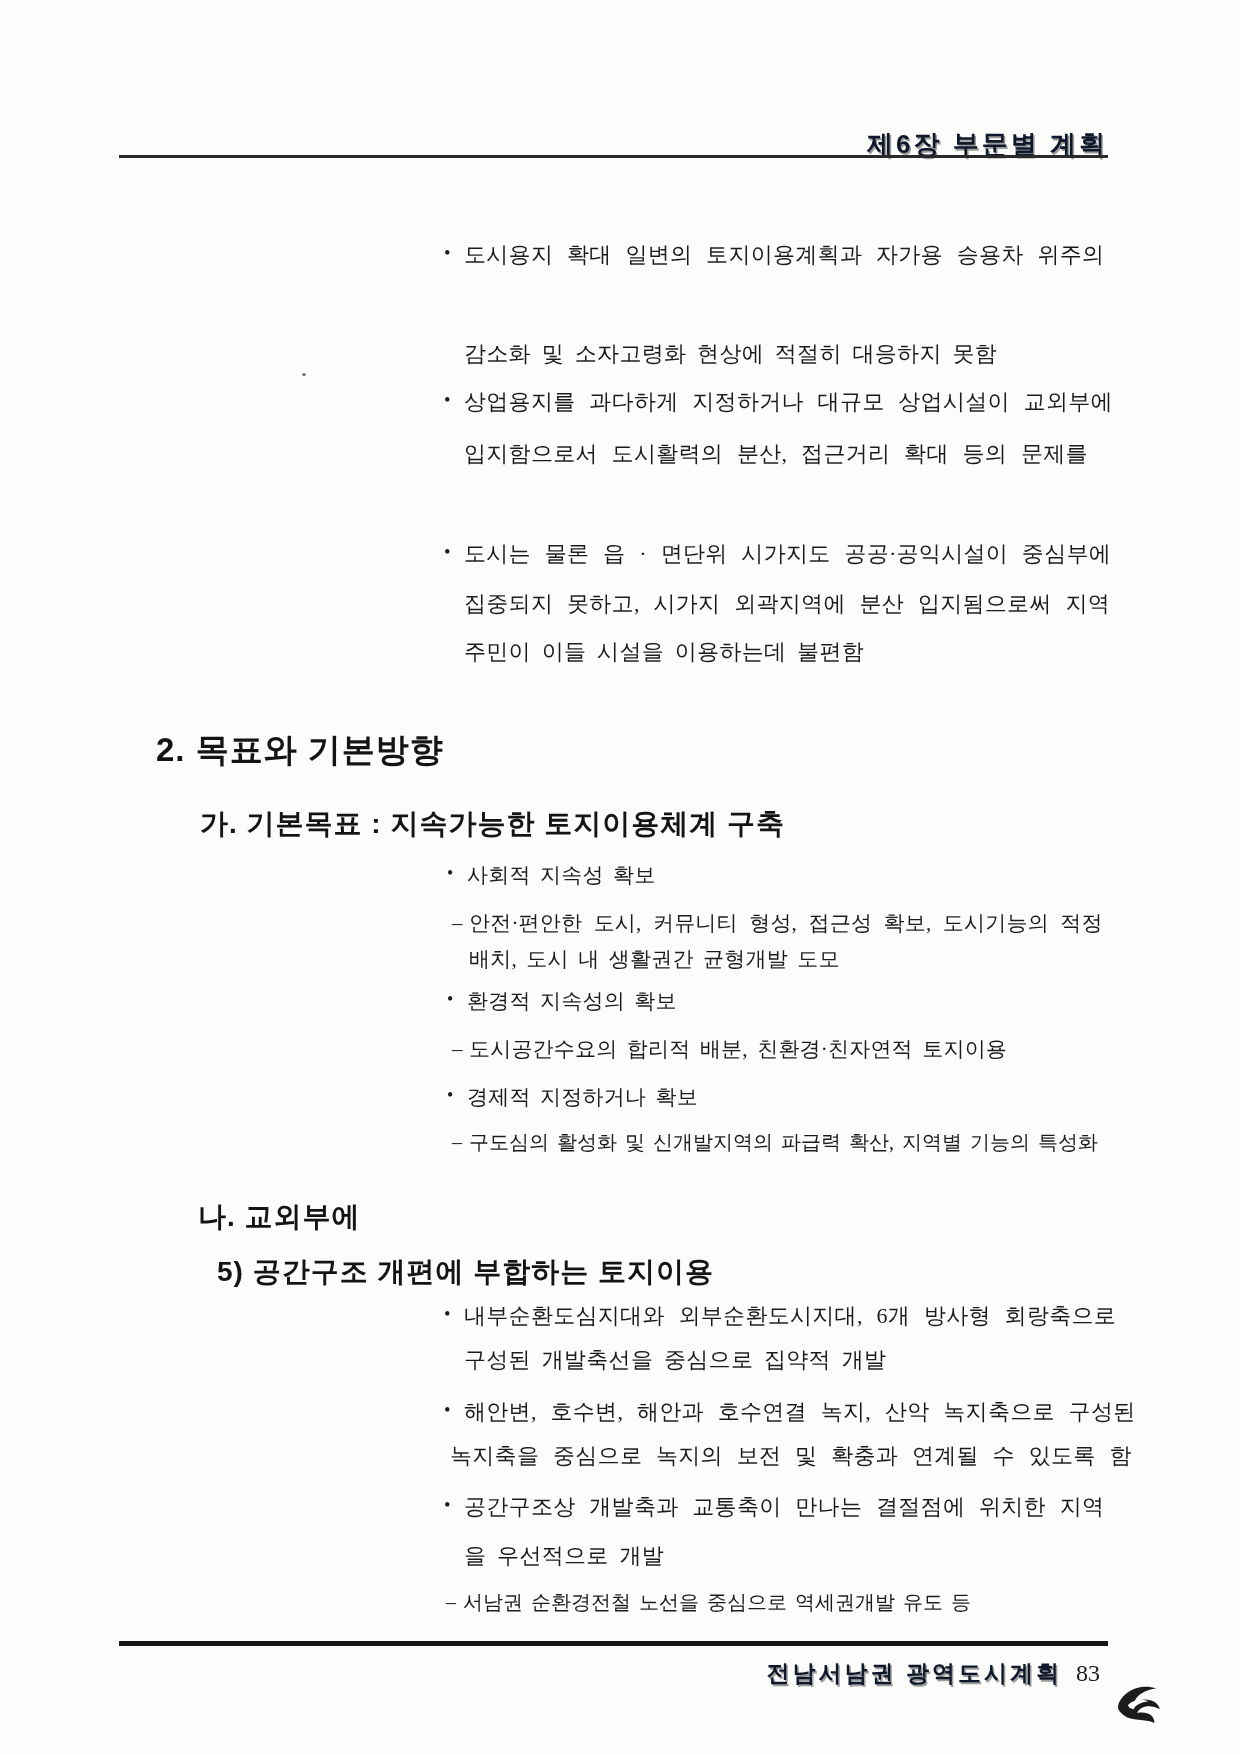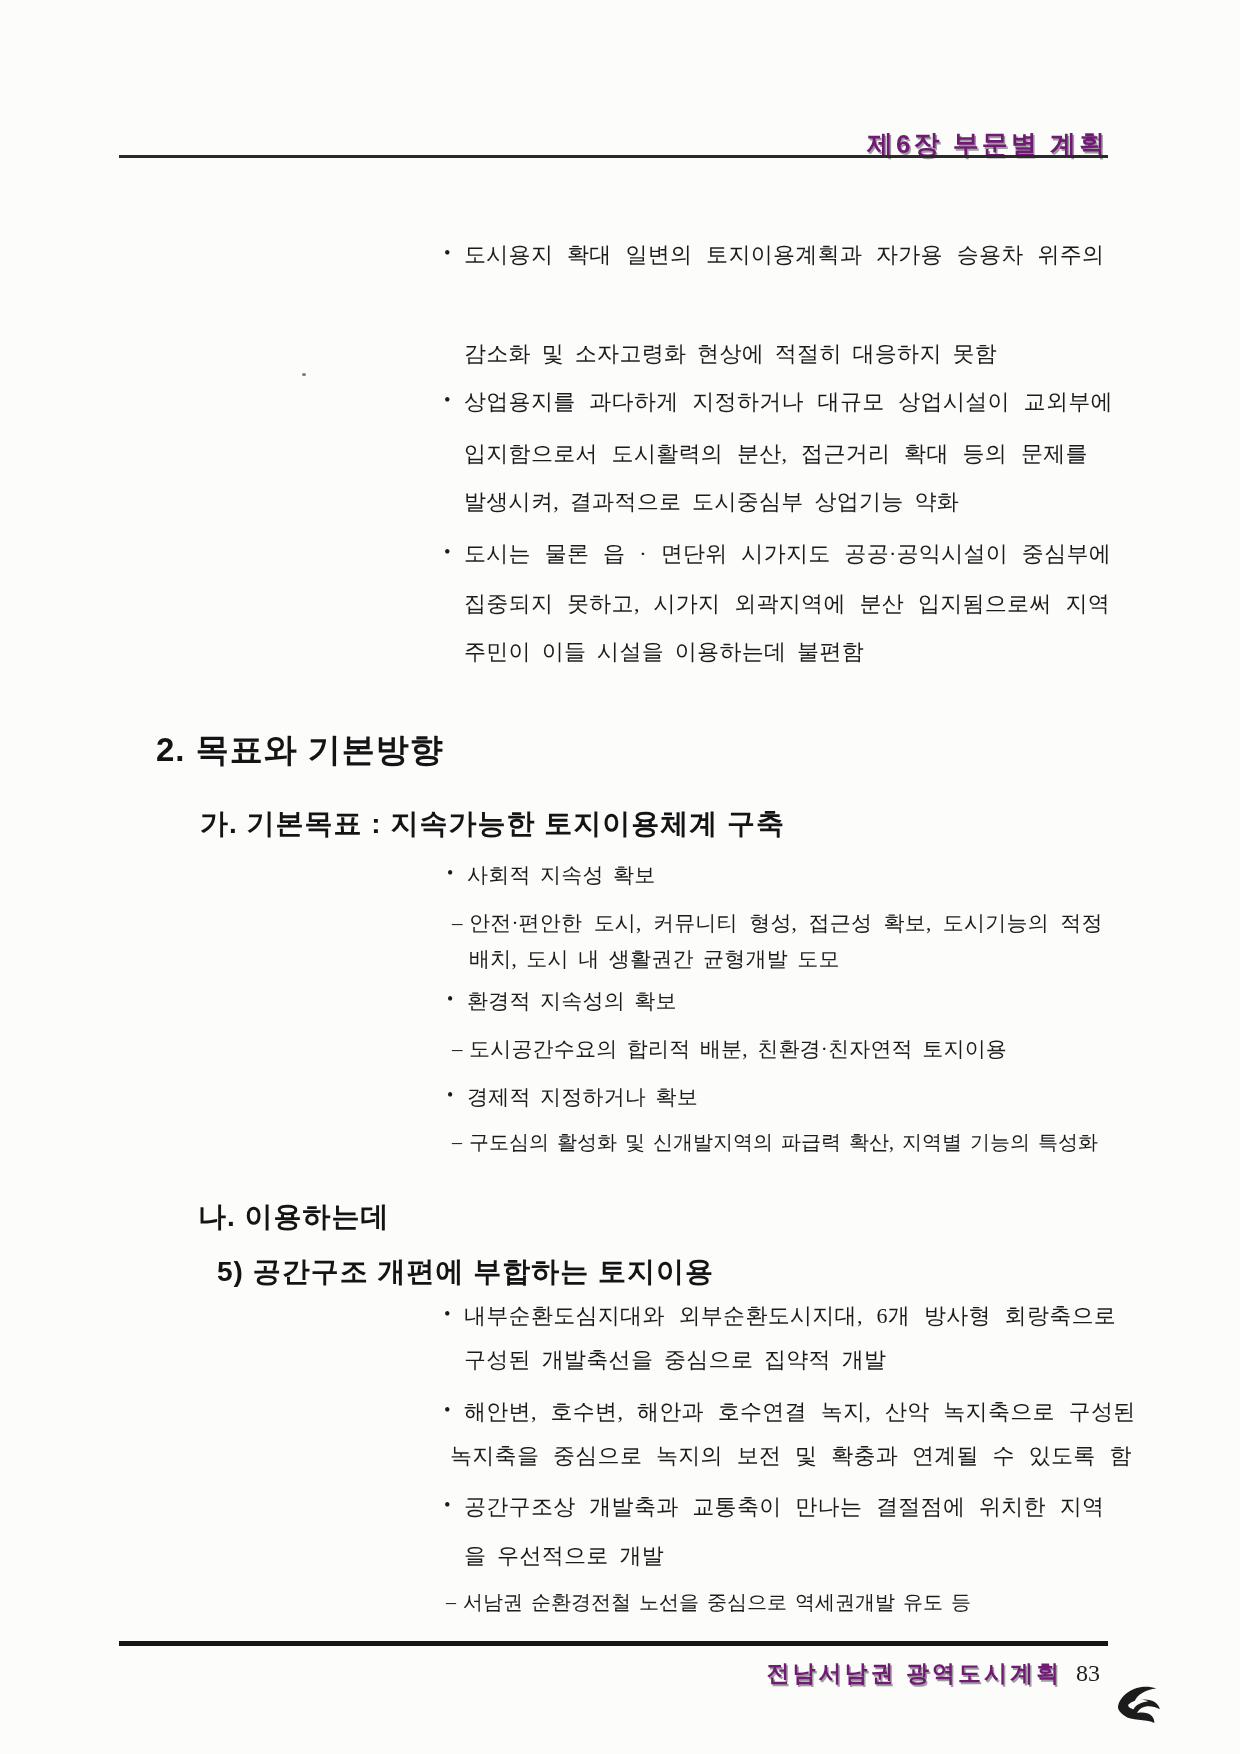--- a/index.html
+++ b/index.html
@@ -6,21 +6,21 @@
   body{
     width:1240px;height:1754px;position:relative;overflow:hidden;
     background:#fcfcfb;
     font-family:"Liberation Serif","DejaVu Serif",serif;
     color:#1b1b1b;
   }
   .page{position:absolute;inset:0;}
   
   .deco{
     font-family:"Liberation Sans","DejaVu Sans",sans-serif;
-    font-weight:bold;color:#701a75;
+    font-weight:bold;color:#0f172a;
     text-shadow:1.5px 1.5px 0 #9d9d9d;
     letter-spacing:3px;white-space:nowrap;text-align:right;
   }
   .chapter{position:absolute;top:127px;right:132px;font-size:26px;}
   .rule-top{position:absolute;left:119px;top:155px;width:989px;height:3px;background:#2a2a2a;}
   .rule-bottom{position:absolute;left:119px;top:1641px;width:989px;height:5px;background:#151515;}
 
   
   .ln{position:absolute;white-space:nowrap;line-height:1.15;}
   .body{font-size:22px;letter-spacing:.3px;word-spacing:5px;}
@@ -59,21 +59,20 @@
     <span class="mk bu">•</span>
     <span>도시용지 확대 일변의 토지이용계획과 자가용 승용차 위주의</span>
   </div>
   <div class="ln body" style="top:341px;left:464px;">감소화 및 소자고령화 현상에 적절히 대응하지 못함</div>
 
   <div class="ln body wide" style="top:389px;left:464px;">
     <span class="mk bu">•</span>
     <span>상업용지를 과다하게 지정하거나 대규모 상업시설이 교외부에</span>
   </div>
   <div class="ln body wide" style="top:441px;left:464px;">입지함으로서 도시활력의 분산, 접근거리 확대 등의 문제를</div>
-  <div class="ln body" style="top:489px;left:464px;">발생시켜, 결과적으로 도시중심부 상업기능 약화</div>
 
   <div class="ln body wide" style="top:541px;left:464px;">
     <span class="mk bu">•</span>
     <span>도시는 물론 읍 · 면단위 시가지도 공공·공익시설이 중심부에</span>
   </div>
   <div class="ln body" style="top:639px;left:464px;">주민이 이들 시설을 이용하는데 불편함</div>
   <div class="ln body wide" style="top:591px;left:464px;">집중되지 못하고, 시가지 외곽지역에 분산 입지됨으로써 지역</div>
 
   <div class="hd h2" style="top:728px;left:156px;">2. 목표와 기본방향</div>
 
@@ -98,21 +97,21 @@
   </div>
   <div class="ln goal" style="top:1085px;left:467px;">
     <span class="mk bu">•</span>
     <span>경제적 지정하거나 확보</span>
   </div>
   <div class="ln gdash" style="top:1131px;left:469px;">
     <span class="mk da">–</span>
     <span>구도심의 활성화 및 신개발지역의 파급력 확산, 지역별 기능의 특성화</span>
   </div>
 
-  <div class="hd h3" style="top:1198px;left:198px;">나. 이용하는데</div>
+  <div class="hd h3" style="top:1198px;left:198px;">나. 교외부에</div>
   <div class="hd h3" style="top:1253px;left:217px;">5) 공간구조 개편에 부합하는 토지이용</div>
 
   <div class="ln body wide" style="top:1303px;left:464px;">
     <span class="mk bu">•</span>
     <span>내부순환도심지대와 외부순환도시지대, 6개 방사형 회랑축으로</span>
   </div>
   <div class="ln body" style="top:1347px;left:464px;">구성된 개발축선을 중심으로 집약적 개발</div>
   <div class="ln body wide" style="top:1399px;left:464px;">
     <span class="mk bu">•</span>
     <span>해안변, 호수변, 해안과 호수연결 녹지, 산악 녹지축으로 구성된</span>

